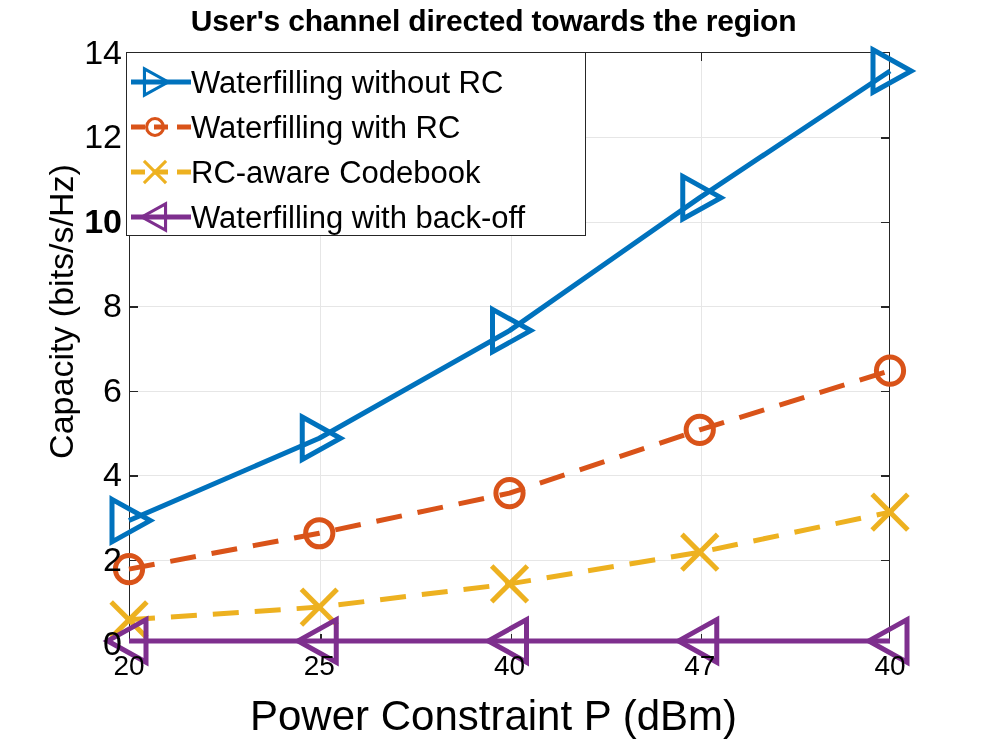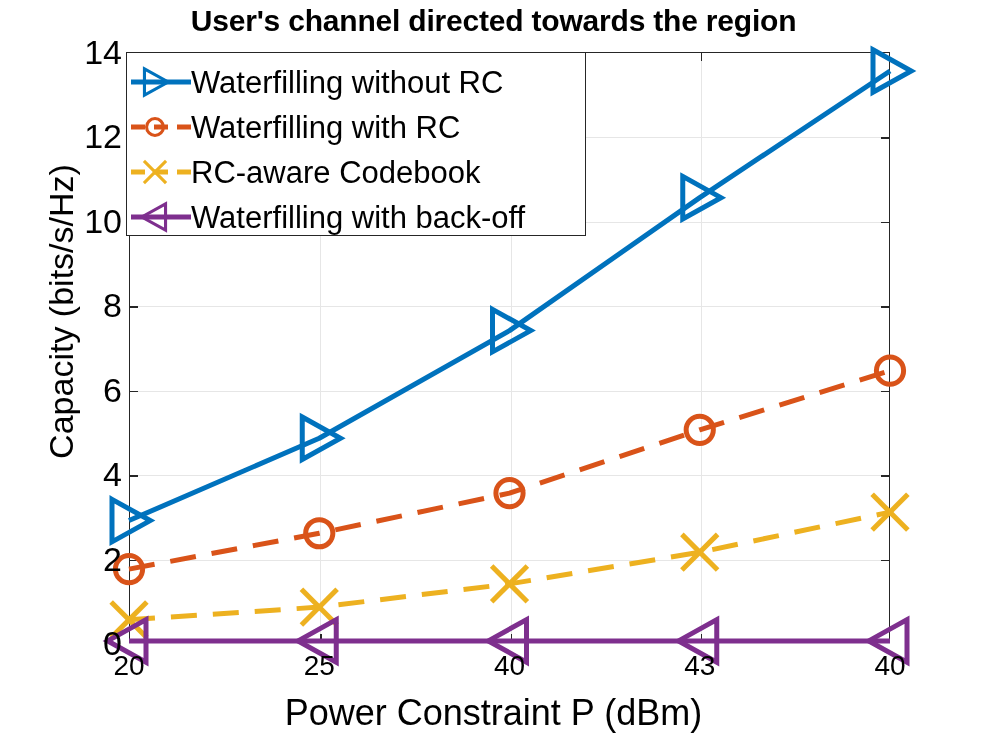--- a/index.html
+++ b/index.html
@@ -51,21 +51,21 @@
     width:600px;
     text-align:center;
     font-size:34px;
     transform:rotate(-90deg);
     transform-origin:center center;
     white-space:nowrap;
     color:#000;
   }
   #x-axis-title{
     position:absolute;left:0;top:692px;width:987px;
-    text-align:center;font-size:36px;white-space:nowrap;color:#000;
+    text-align:center;font-size:42px;white-space:nowrap;color:#000;
   }
 
   #series-svg{position:absolute;left:0;top:0;width:987px;height:740px;pointer-events:none;}
 
   #legend-box{
     position:absolute;left:126px;top:52px;width:460px;height:184px;
     background:#ffffff;border:1px solid #262626;box-sizing:border-box;
     z-index:5;
   }
   .legend-row{
@@ -241,21 +241,21 @@
           </svg></div>
         <span class="legend-label">Waterfilling with back-off</span>
       </div>
     </div>
 
 <div class="ylabel-tick" style="top: 643px;">0</div>
     <div class="ylabel-tick" style="top: 558.571px;">2</div>
     <div class="ylabel-tick" style="top: 474.143px;">4</div>
     <div class="ylabel-tick" style="top: 389.714px;">6</div>
     <div class="ylabel-tick" style="top: 305.286px;">8</div>
-    <div class="ylabel-tick" style="top: 220.857px;">10</div>
+    <div class="ylabel-tick" style="top: 220.857px; font-weight: bold;">10</div>
     <div class="ylabel-tick" style="top: 136.429px;">12</div>
     <div class="ylabel-tick" style="top: 52px;">14</div>
     <div class="xlabel-tick" style="left: 129px;">20</div>
     <div class="xlabel-tick" style="left: 319.25px;">25</div>
     <div class="xlabel-tick" style="left: 509.5px;">40</div>
-    <div class="xlabel-tick" style="left: 699.75px;">43</div>
+    <div class="xlabel-tick" style="left: 699.75px;">47</div>
     <div class="xlabel-tick" style="left: 890px;">40</div>
   </div>
 
 </body></html>

